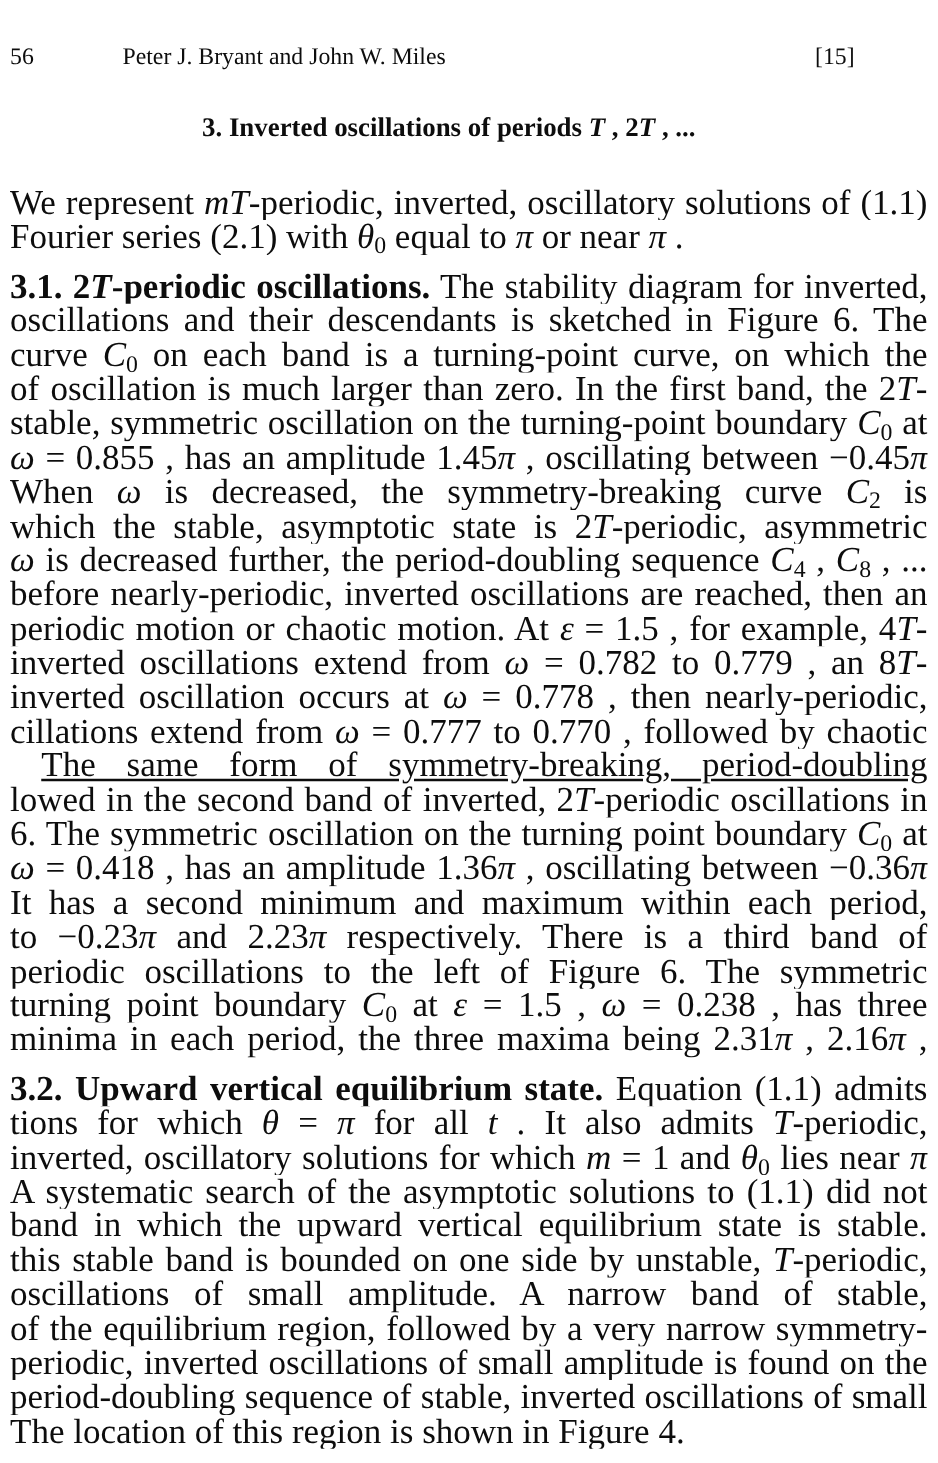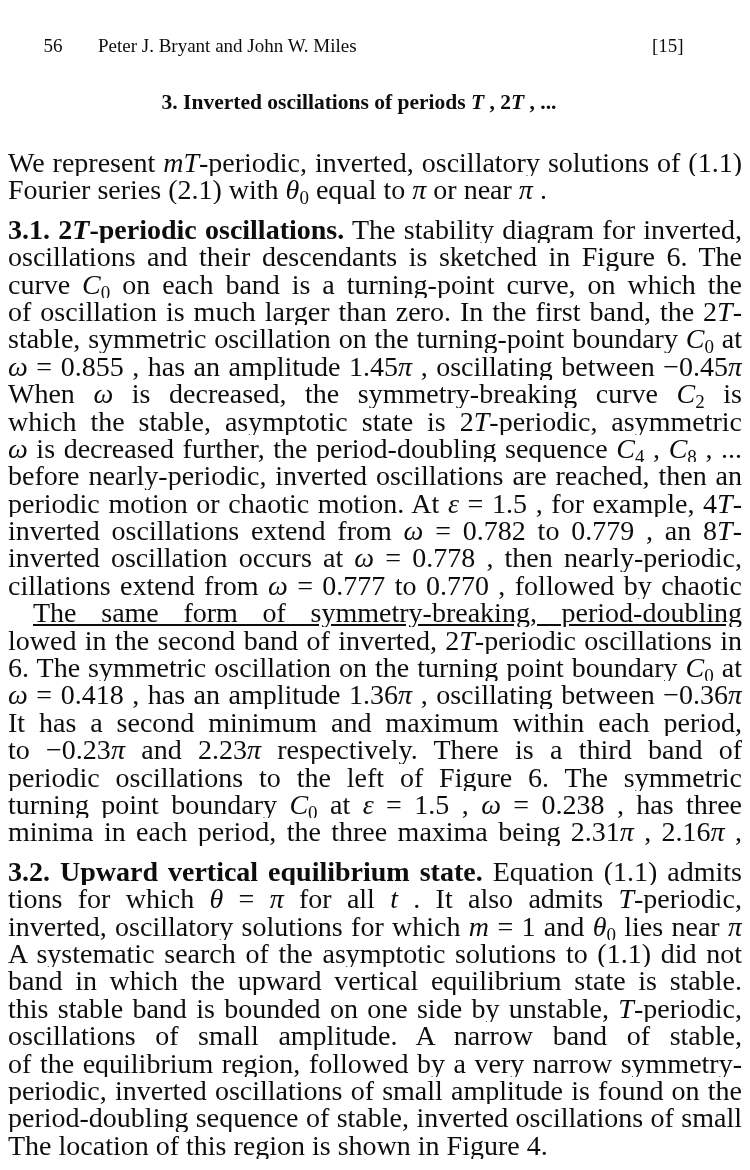--- a/index.html
+++ b/index.html
@@ -9,21 +9,21 @@
     color: #0d0d0d;
     font-family: "Liberation Serif", "DejaVu Serif", serif;
     overflow: hidden;
   }
   .page { padding: 10px 8px 0 8px; width: 734px; }
 
   .page-header {
     display: flex; align-items: baseline;
     font-size: 19px; line-height: 24px;
   }
-  .page-header .page-num   { width: 90px; text-align: center; }
+  .page-header .page-num   { width: 90px; text-align: left; }
   .page-header .running    { flex: 1; text-align: left; margin-top: 24px; }
   .page-header .issue-ref  { width: 90px; text-align: left; }
 
   .section-heading {
     margin-top: 30px;
     text-align: center;
     font-weight: bold;
     font-size: 21.5px;
     line-height: 28px;
     transform: translateX(-16px);

